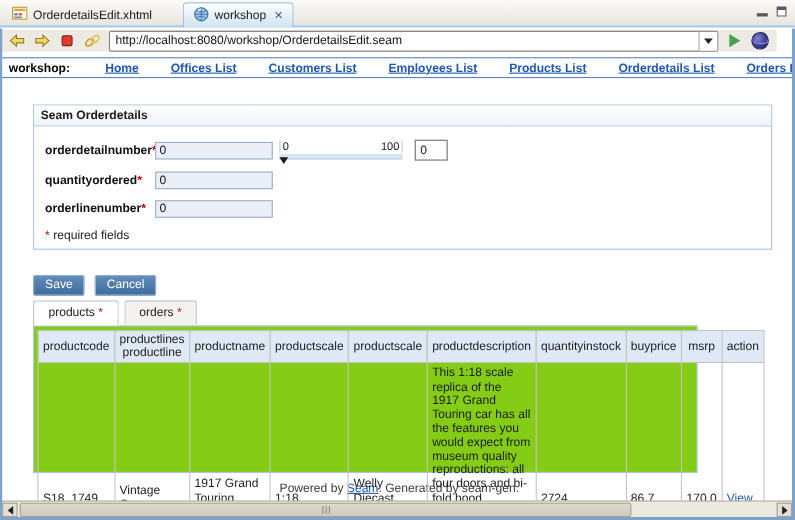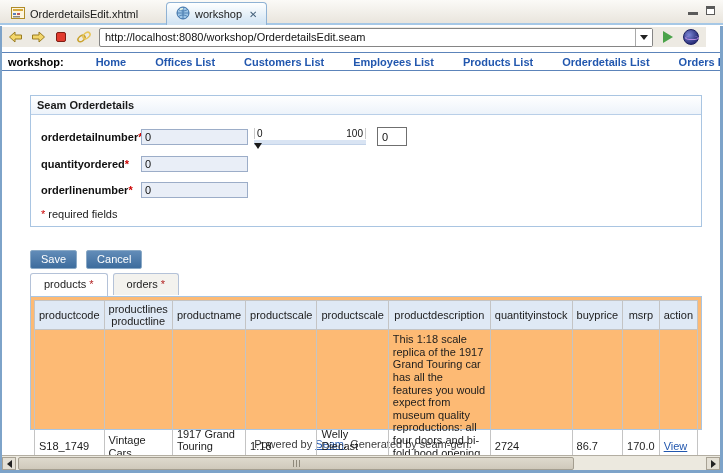--- a/index.html
+++ b/index.html
@@ -49,21 +49,21 @@
   .sphere:after { content:""; position:absolute; left:1px; top:6px; width:12px; height:3px;
     border-radius:50%; border:1px solid #b48ae0; border-top:none; }
 
   
   .navbar {
     position:absolute; top:52px; left:0; right:0; height:19px; background:#fff;
     border-top:1px solid #5c84ba; border-bottom:1px solid #5c84ba;
     display:flex; align-items:center; font-size:11px; font-weight:bold; padding-left:8px;
   }
   .navbar .brand { color:#000; margin-right:32px; }
-  .navbar a { color:#2257ae; margin-right:29px; cursor:pointer; white-space:nowrap; }
+  .navbar a { color:#2257ae; text-decoration:underline; margin-right:29px; cursor:pointer; white-space:nowrap; }
 
   
   .page { position:absolute; top:72px; left:2px; right:3px; bottom:18px; background:#fff; overflow:hidden; }
 
   .editpanel { position:absolute; left:28px; top:23px; width:672px; border:1px solid #a9c5e2; background:#fff; }
   .panelhdr { height:19px; line-height:19px; padding-left:6px; font-size:11px; font-weight:bold; color:#1a1a1a;
     background:linear-gradient(#ffffff,#edf3fa); border-bottom:1px solid #b9cfe8; }
   .panelbody { padding:12px 8px 6px 0; }
   .frow { display:flex; align-items:center; margin-bottom:10px; }
   .flabel { width:110px; padding-left:10px; font-size:11px; font-weight:bold; color:#111; flex:none; }
@@ -84,22 +84,22 @@
   .btn { font-family:"Liberation Sans",sans-serif; font-size:11px; color:#fff;
     background:linear-gradient(#628cb8,#3d6c9d); border:1px solid #8aa9c6; border-radius:2px;
     padding:2px 10px 3px; cursor:pointer; }
 
   .dtabs { position:absolute; left:28px; top:201px; display:flex; gap:5px; align-items:flex-end; z-index:3; }
   .rtab { font-size:11px; color:#222; padding:4px 13px 5px; background:#f3f2ee;
     border:1px solid #b4c2d8; border-bottom:none; border-radius:3px 3px 0 0; cursor:pointer; }
   .rtab.active { background:#fff; margin-bottom:-1px; padding-bottom:6px; }
   .rtab .star { color:#b22222; }
 
-  .tablepanel { position:absolute; left:28px; top:224px; width:672px; height:134px;
-    border:1px solid #a9c5e2; background:#fdba74; padding:3px; z-index:2; }
+  .tablepanel { position:absolute; left:28px; top:224px; width:604px; height:134px;
+    border:1px solid #a9c5e2; background:#84cc16; padding:3px; z-index:2; }
   table.grid { border-collapse:collapse; font-size:11px; color:#1c1c1c; table-layout:fixed; }
   .grid th, .grid td { border:1px solid #c4c4c4; padding:2px 4px; }
   .grid th { background:#dfe9f5; font-weight:normal; text-align:center; }
   .grid td { text-align:left; vertical-align:middle; line-height:1.15; }
   .grid td.desc { padding:3px 4px; }
   .grid a { color:#2257ae; text-decoration:underline; cursor:pointer; }
 
   .pagefooter { position:absolute; left:4px; right:0; top:366px; text-align:center; font-size:11px; color:#3c3c3c; }
   .pagefooter a { color:#2257ae; text-decoration:underline; cursor:pointer; }
 

